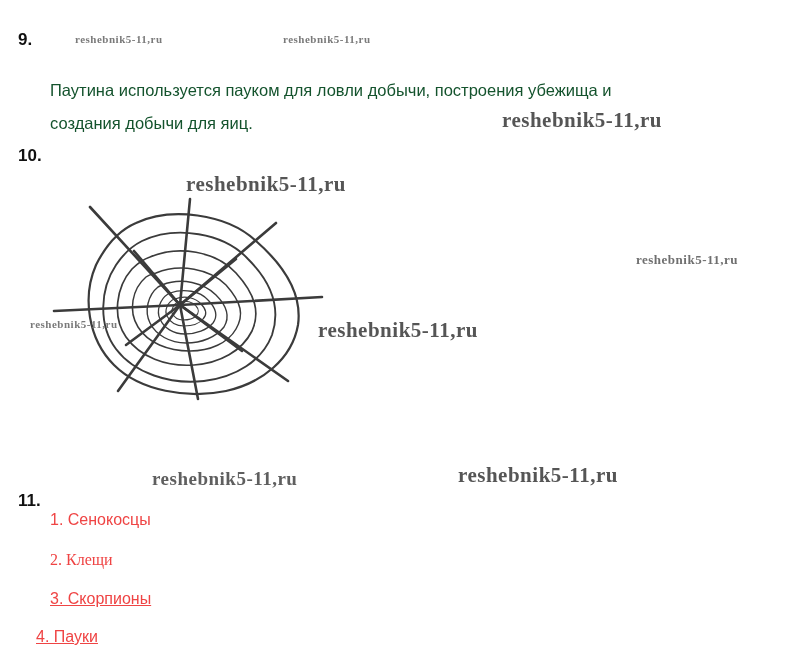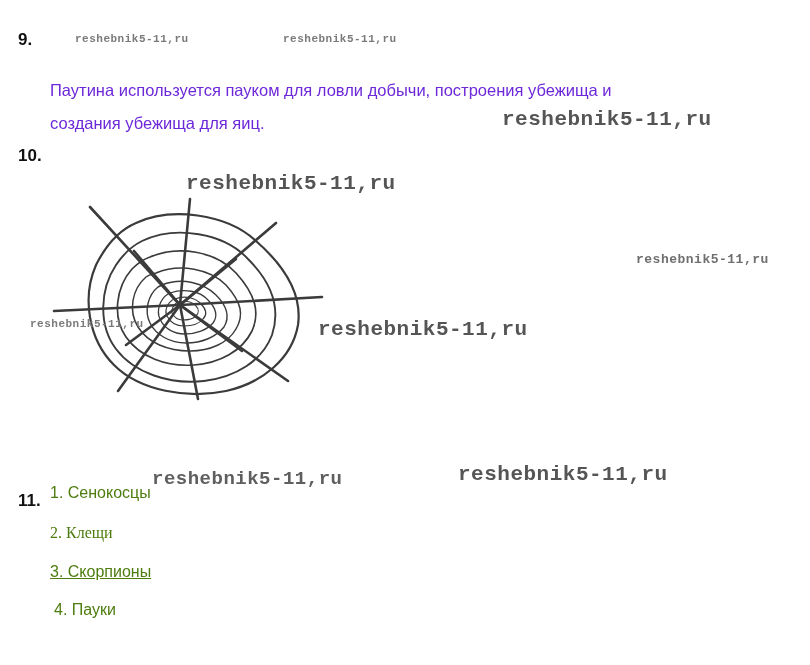--- a/index.html
+++ b/index.html
@@ -24,32 +24,33 @@
     position: absolute;
     font-family: "Liberation Sans", sans-serif;
     font-weight: bold;
     font-size: 17px;
     color: #111;
   }
   .para {
     position: absolute;
     font-size: 16.5px;
     line-height: 36px;
-    color: #6d28d9;
+    color: #14532d;
     white-space: nowrap;
   }
   .listitem {
     position: absolute;
     font-size: 16px;
-    color: #4d7c0f;
+    color: #ef4444;
     white-space: nowrap;
+    margin-top: 27px;
   }
   .wm {
     position: absolute;
-    font-family: Liberation Mono, monospace;
+    font-family: Liberation Serif, serif;
     font-weight: bold;
     color: #6b6b6b;
     letter-spacing: 0.5px;
     white-space: nowrap;
     user-select: none;
   }
   .wm.small { font-size: 11px; color: #7a7a7a; font-weight: bold; }
   .wm.med   { font-size: 13px; color: #6f6f6f; }
   .wm.large { font-size: 19px; color: #5f5f5f; }
   .wm.xl    { font-size: 21px; color: #555555; }
@@ -64,21 +65,21 @@
 </style>
 </head>
 <body>
 
 <div class="page">
 
   <div class="qnum" style="left:18px; top:30px;">9.</div>
 
   <div class="para" style="left:50px; top:72px;">Паутина используется пауком для ловли добычи, построения убежища и</div>
 
-  <div class="para" style="left:50px; top:105px;">создания убежища для яиц.</div>
+  <div class="para" style="left:50px; top:105px;">создания добычи для яиц.</div>
 
   <div class="qnum" style="left:18px; top:146px;text-align:right;">10.</div>
 
   <div id="web-figure">
     <svg width="310" height="225" viewBox="0 0 310 225">
       <g stroke="#3b3b3b" fill="none" stroke-linecap="round" stroke-linejoin="round">
 
         <g stroke-width="2.6">
           <path d="M150 120 L 60 22"></path>
           <path d="M150 120 L 160 14"></path>
@@ -120,21 +121,21 @@
         </g>
       </g>
     </svg>
   </div>
 
   <div class="qnum" style="left:18px; top:447px;margin-top:44px;">11.</div>
 
   <div class="listitem" style="left:50px; top:484px;">1. Сенокосцы</div>
   <div class="listitem" style="left:50px; top:524px;font-family:Liberation Serif, serif;">2. Клещи</div>
   <div class="listitem" style="left:50px; top:563px;text-decoration:underline;">3. Скорпионы</div>
-  <div class="listitem" style="left:54px; top:601px;">4. Пауки</div>
+  <div class="listitem" style="left:36px; top:601px;text-decoration:underline;">4. Пауки</div>
 
   <div class="wm small" style="left:75px; top:33px;">reshebnik5-11,ru</div>
   <div class="wm small" style="left:283px; top:33px;">reshebnik5-11,ru</div>
   <div class="wm xl" style="left:502px; top:108px;">reshebnik5-11,ru</div>
   <div class="wm xl" style="left:186px; top:172px;">reshebnik5-11,ru</div>
   <div class="wm med" style="left:636px; top:252px;">reshebnik5-11,ru</div>
   <div class="wm small" style="left:30px; top:318px;">reshebnik5-11,ru</div>
   <div class="wm xl" style="left:318px; top:318px;">reshebnik5-11,ru</div>
   <div class="wm large" style="left:152px; top:468px;">reshebnik5-11,ru</div>
   <div class="wm xl" style="left:458px; top:463px;">reshebnik5-11,ru</div>

